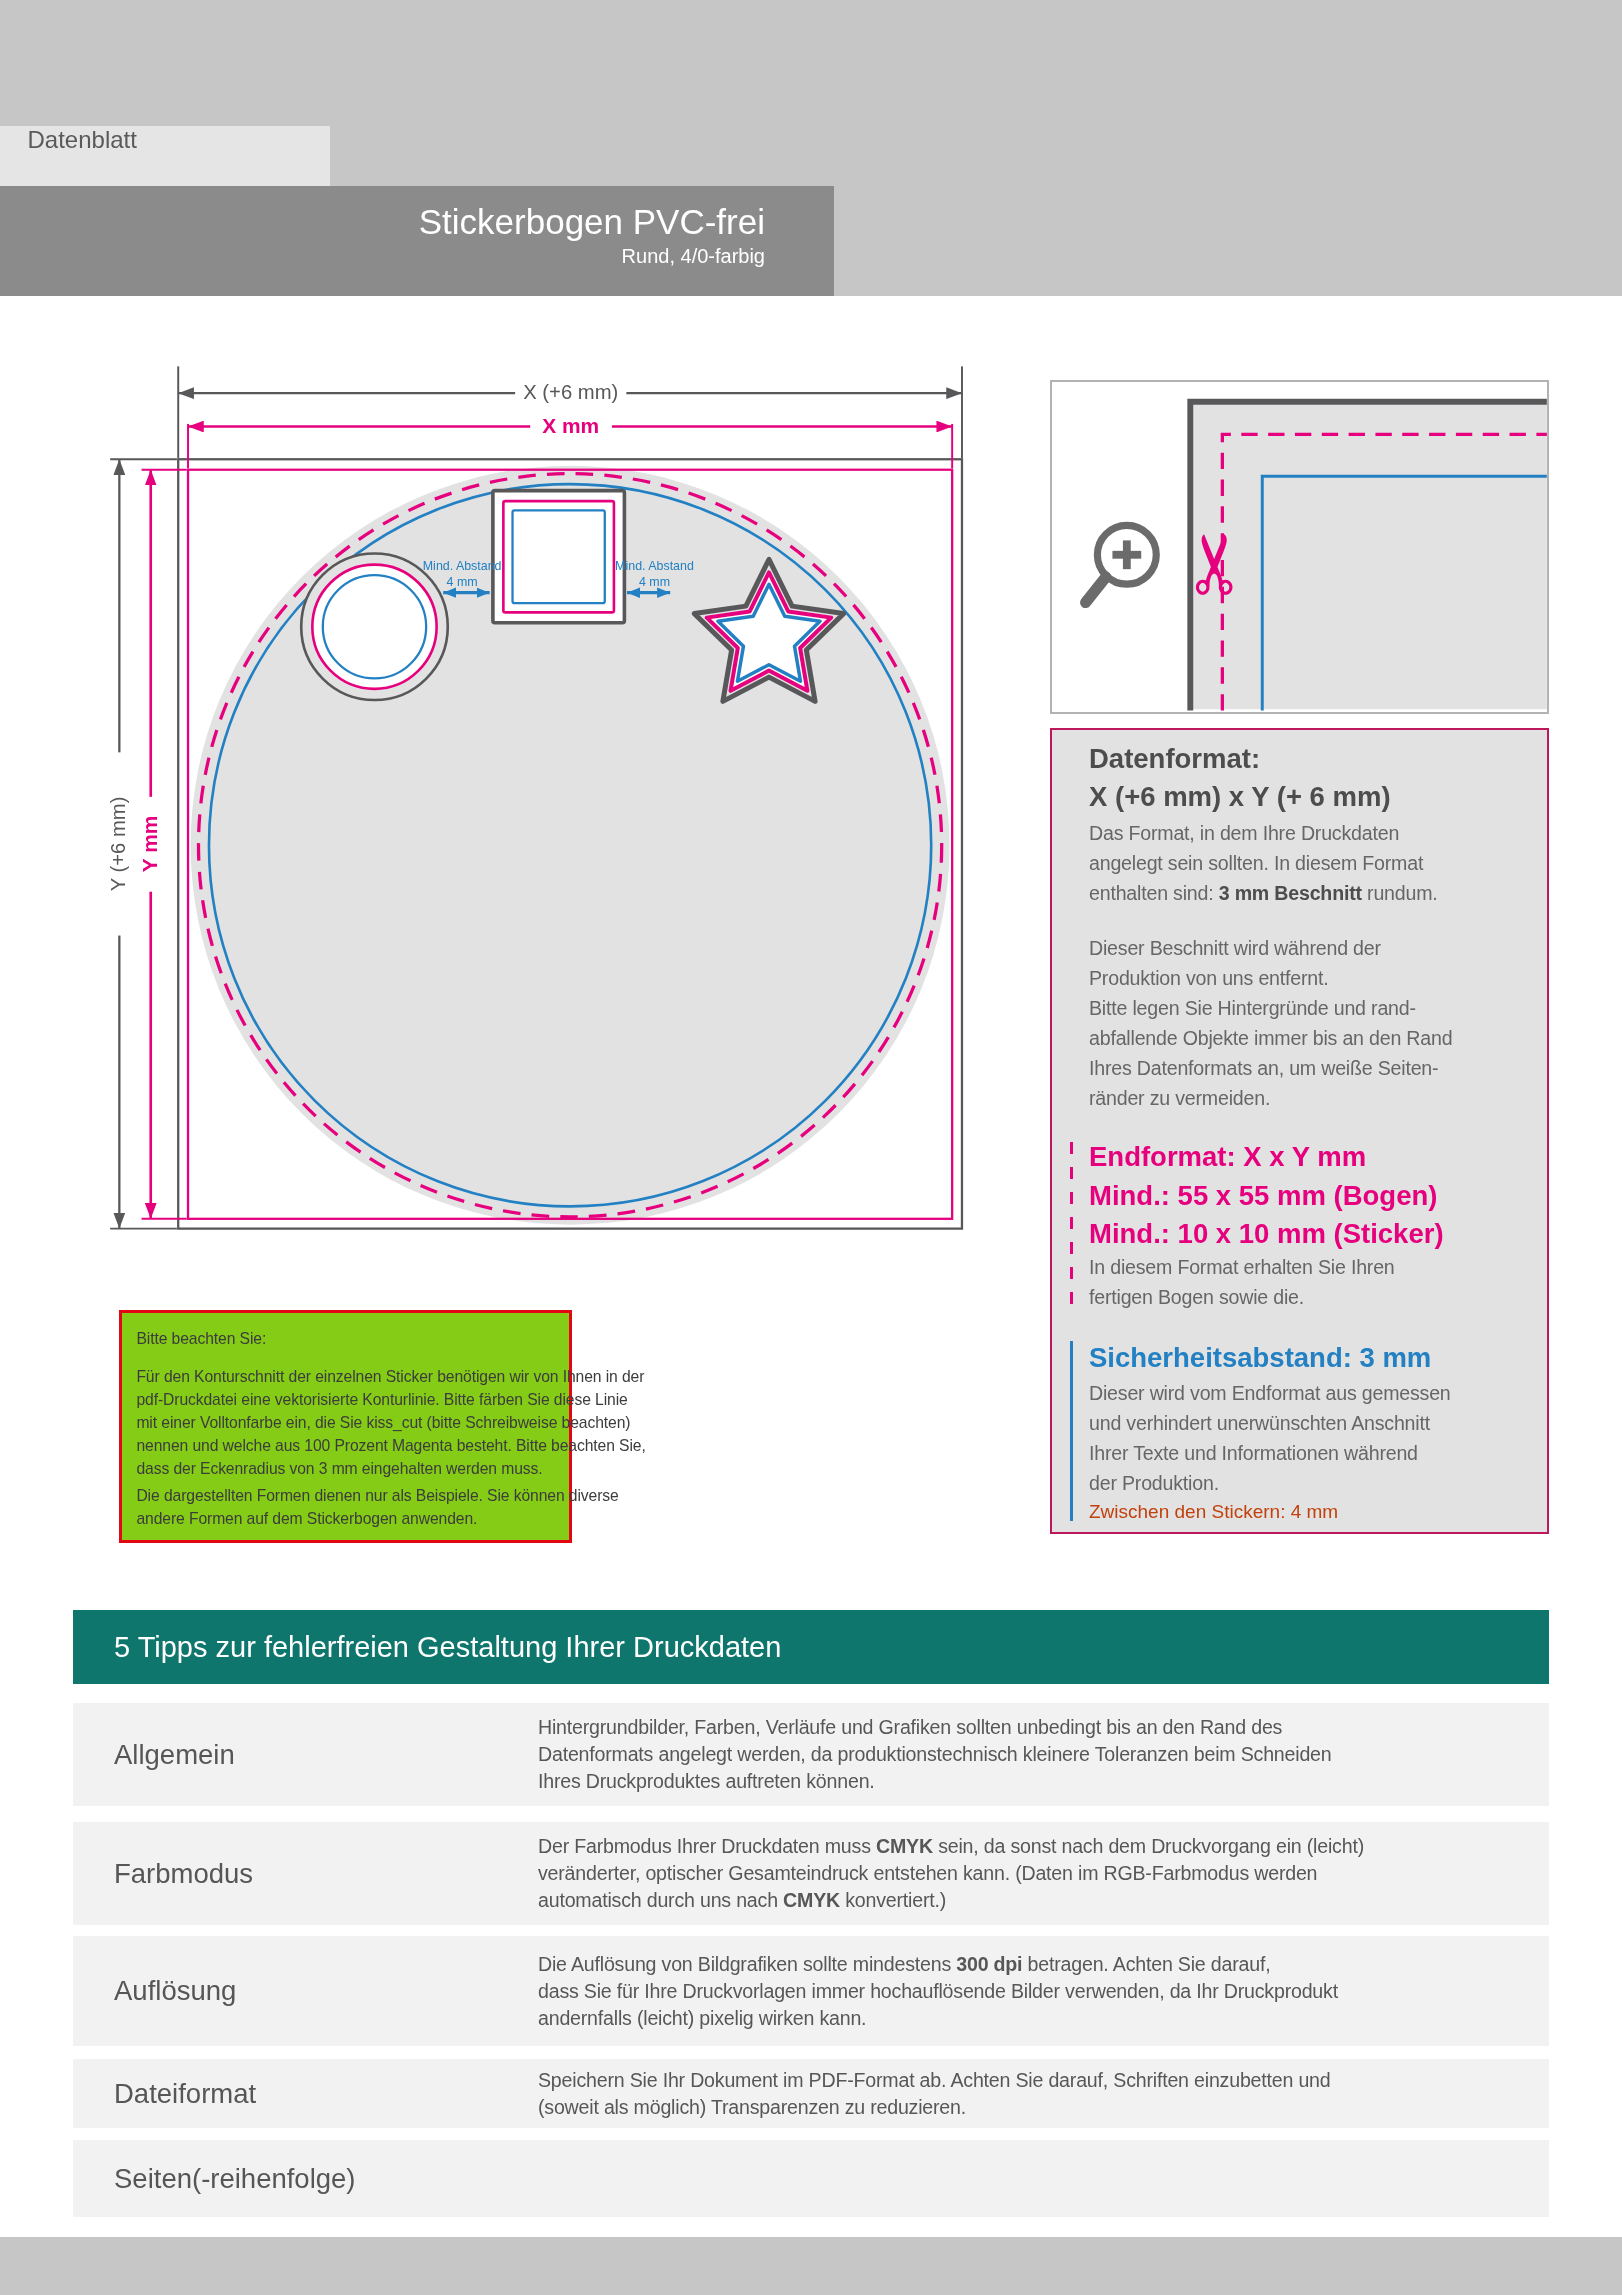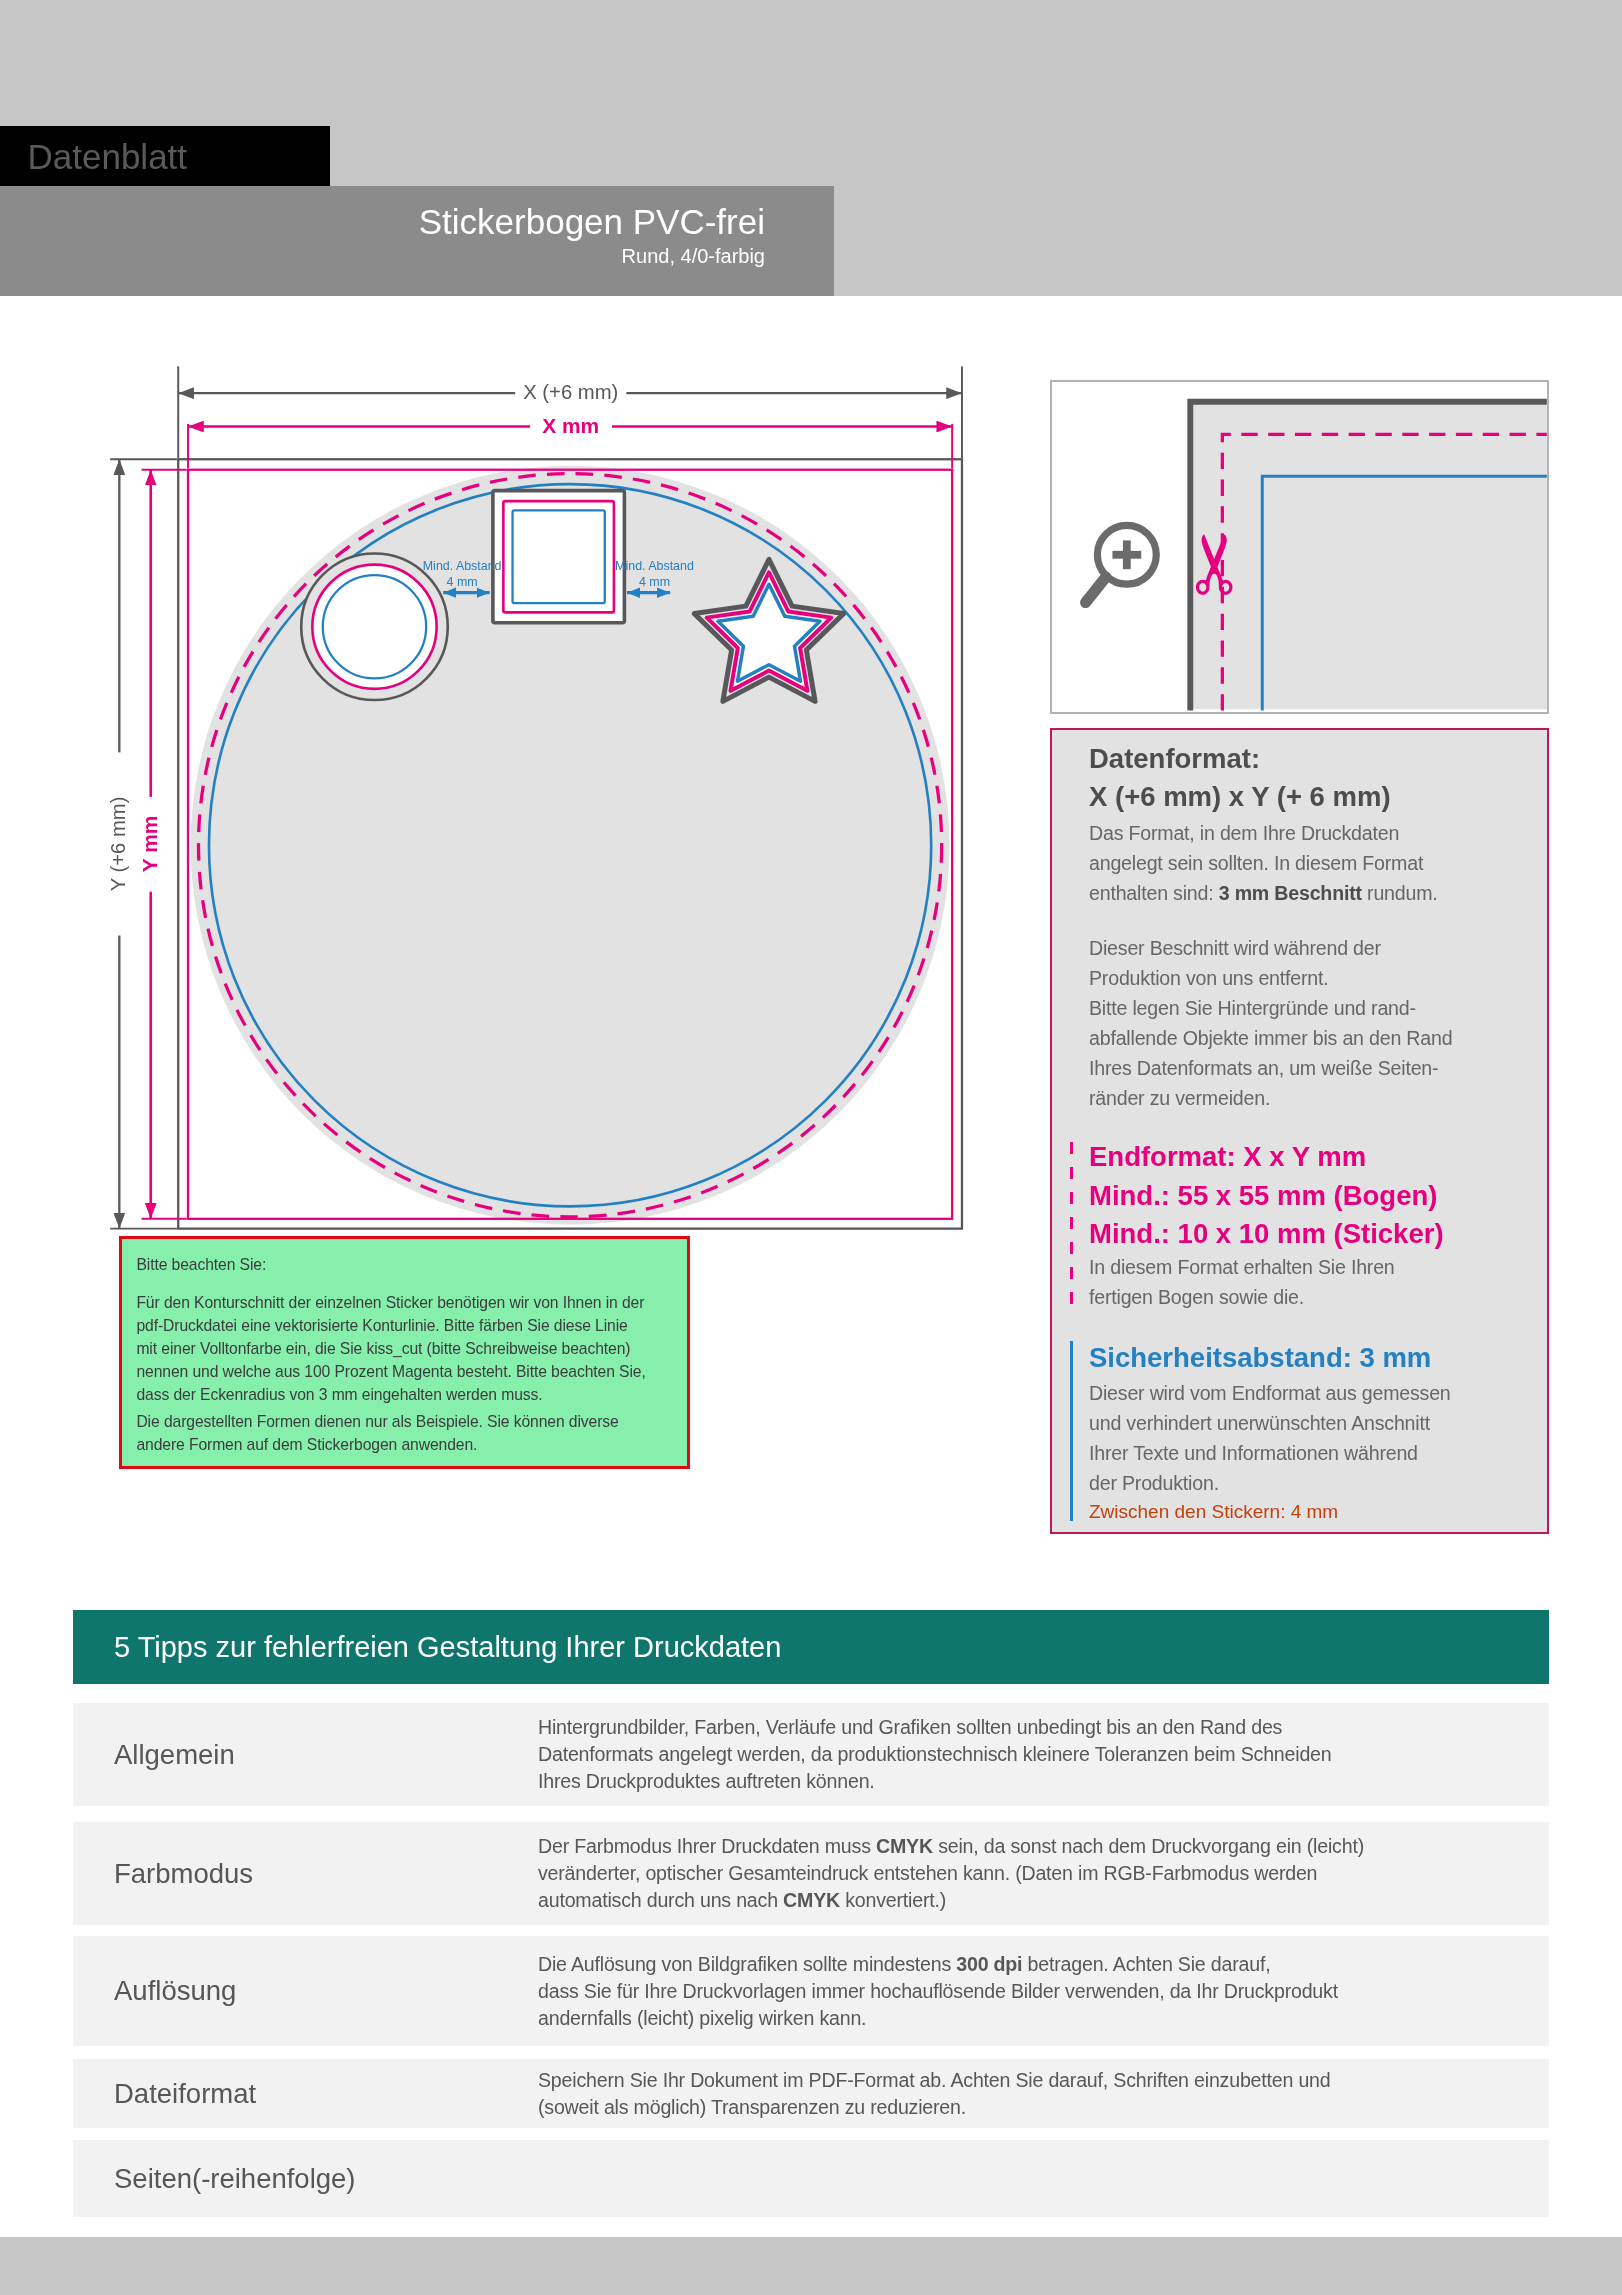--- a/index.html
+++ b/index.html
@@ -4,23 +4,23 @@
 <style>
   * { margin:0; padding:0; box-sizing:border-box; }
   html,body { background:#ffffff; }
   .page {
     position:relative; width:1623px; height:2295px; overflow:hidden;
     font-family:"Liberation Sans", sans-serif; background:#fff;
   }
   
   .band { position:absolute; left:0; top:0; width:1623px; height:296px; background:#c6c6c6; }
   .doc-label {
-    position:absolute; left:0; top:126px; width:330px; height:61px; background:#000000;
-    display:flex; align-items:center; padding-left:27.5px;
-    font-size:35px; color:#5a5a5a;
+    position:absolute; left:0; top:126px; width:330px; height:61px; background:#e5e5e5;
+    display:flex; padding-left:27.5px;
+    font-size:24px; color:#5a5a5a;
   }
   .dark-bar {
     position:absolute; left:0; top:186px; width:834px; height:110px; background:#8b8b8b;
     color:#fff; text-align:right; padding:15.7px 69px 0 0;
   }
   .dark-bar .title { font-size:35px; line-height:39px; font-weight:normal; }
   .dark-bar .subtitle { font-size:20px; line-height:23.6px; margin-top:3.9px; }
 
   
   .zoom-panel {
@@ -39,22 +39,22 @@
   .body-t  { font-size:19.6px; color:#666666; letter-spacing:-0.2px; }
   .note-blue { font-size:19px; font-weight:normal; color:#c2410c; }
   .vline-mag {
     position:absolute; left:17.7px; top:412px; width:3.3px; height:165px;
     background:repeating-linear-gradient(180deg,#e6007e 0 11.8px,transparent 11.8px 25px);
   }
   .vline-blue { position:absolute; left:17.7px; top:611px; width:3.3px; height:180px; background:#2280c3; }
 
   
   .note-box {
-    position:absolute; left:119px; top:1236px; width:571px; height:233px;
-    background:#86efac; border:3.9px solid #e30613;
+    position:absolute; left:119px; top:1310px; width:453px; height:233px;
+    background:#84cc16; border:3.9px solid #e30613;
   }
   .note-box .t { position:absolute; left:14.4px; white-space:nowrap; font-size:15.7px; color:#3c3c3c; letter-spacing:-0.1px; }
 
   
   .tips-bar {
     position:absolute; left:73px; top:1610px; width:1476px; height:74px; background:#0f766e;
     color:#fff; font-size:29px; line-height:74px; padding-left:41px; white-space:nowrap;
   }
   .tip-row {
     position:absolute; left:73px; width:1476px; background:#f2f2f2;

